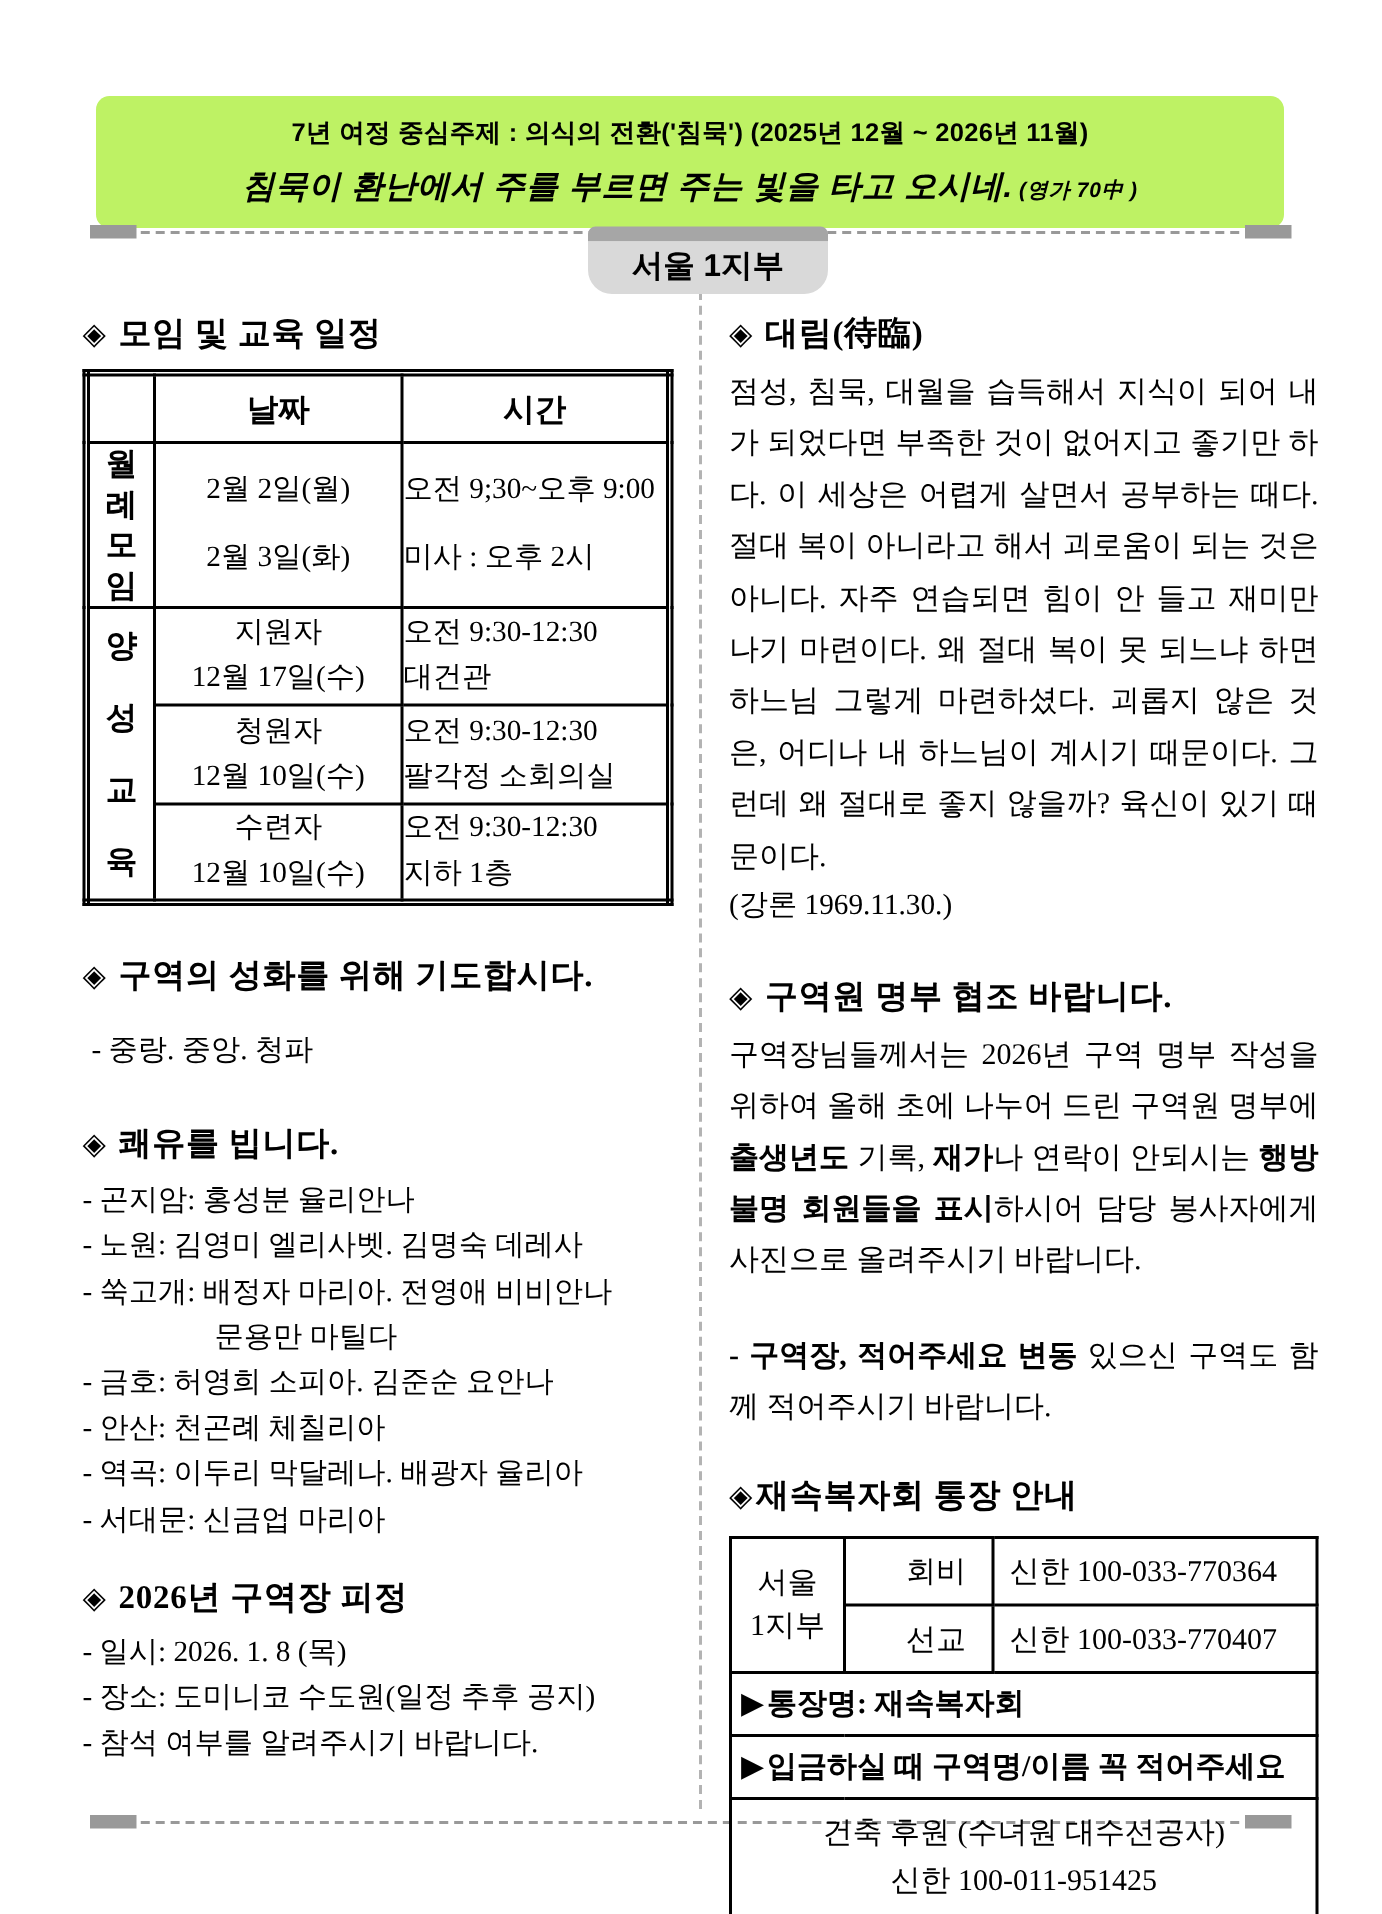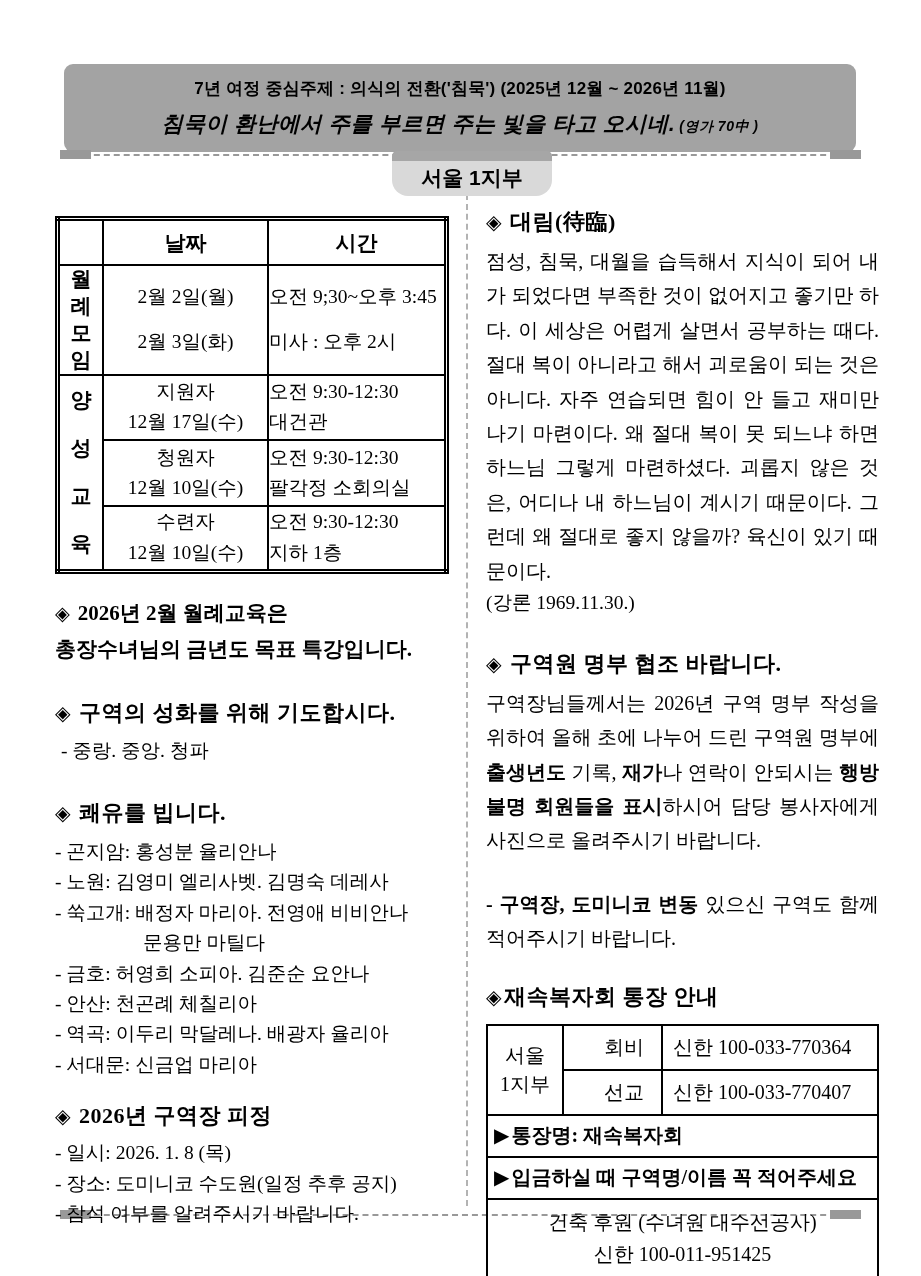--- a/index.html
+++ b/index.html
@@ -1,20 +1,20 @@
 <!DOCTYPE html>
 <html><head>
 <meta charset="utf-8">
 <style>
   html,body{margin:0;padding:0;background:#ffffff;}
   .page{position:relative;width:921px;height:1276px;background:#ffffff;overflow:hidden;
         font-family:"Liberation Serif","DejaVu Serif",serif;color:#000;}
 
   
-  .banner{position:absolute;left:64px;top:64px;width:792px;height:88px;background:#a3a3a3;
+  .banner{position:absolute;left:64px;top:64px;width:792px;height:88px;background:#bef264;
           border-radius:9px;text-align:center;}
   .banner-line1{margin-top:13px;font-family:"Liberation Sans","DejaVu Sans",sans-serif;
                 font-weight:bold;font-size:17px;letter-spacing:0.2px;}
   .banner-line2{margin-top:9px;font-size:21.5px;font-weight:bold;font-style:italic;
                 font-family:Liberation Sans, sans-serif;letter-spacing:0.5px;}
   .banner-ref{font-size:14px;font-weight:bold;margin-left:4px;}
 
   
   .hrule{position:absolute;left:64px;width:792px;border-top:2px dashed #999;}
   .hrule.top{top:154px;} .hrule.bottom{top:1214px;}
@@ -52,21 +52,21 @@
   .row-monthly{height:104px;}
   .row-training{height:64px;}
   .cell-date{text-align:center;font-size:19.5px;vertical-align:middle;}
   .cell-time{text-align:left;font-size:19.5px;vertical-align:middle;padding-left:9px;}
   .row-monthly .cell-date div,.row-monthly .cell-time div{line-height:2.3;}
   .row-training .cell-date div,.row-training .cell-time div{line-height:1.55;}
 
   
   .edu-note{margin-top:21px;font-weight:bold;font-size:21px;line-height:1.72;}
   .prayer{margin-top:31px;}
-  .sub-line{font-size:19.5px;margin-top:9px;padding-left:6px;}
+  .sub-line{font-size:19.5px;margin-top:21px;padding-left:6px;}
   .recovery{margin-top:34px;}
   .plain-list{list-style:none;margin:9px 0 0 0;padding:0;font-size:19.5px;line-height:1.56;}
   .plain-list li.cont{padding-left:88px;}
   .retreat{margin-top:21px;}
   .retreat .plain-list{margin-top:7px;}
 
   
   .para{margin-top:7px;font-size:20px;line-height:1.72;text-align:justify;}
   .source{margin-top:1px;font-size:19.5px;padding-right:4px;}
   .roster{margin-top:33px;}
@@ -103,38 +103,41 @@
   <div class="cap bl"></div>
   <div class="cap br"></div>
 
   <div class="tab">
     <div class="tab-strip"></div>
     <div class="tab-body">서울 1지부</div>
   </div>
 
   <div class="col-left">
 
+    <div class="sec-title">
+      <span class="bullet">◈</span><span>모임 및 교육 일정</span>
+    </div>
 
     <table class="sched">
       <tbody>
           <tr>
         <th class="c0"></th>
         <th class="c1">날짜</th>
         <th>시간</th>
       </tr>
       <tr class="row-monthly">
         <td class="v-label monthly">
               <div>월례모임</div>
             </td>
         <td class="cell-date">
           <div>2월 2일(월)</div>
           <div>2월 3일(화)</div>
         </td>
         <td class="cell-time">
-          <div>오전 9;30~오후 3:45</div>
+          <div>오전 9;30~오후 9:00</div>
           <div>미사 : 오후 2시</div>
         </td>
       </tr>
       <tr class="row-training">
         <td class="v-label training" rowspan="3">
               <div>양성교육</div>
             </td>
         <td class="cell-date">
           <div>지원자</div>
           <div>12월 17일(수)</div>
@@ -160,24 +163,20 @@
           <div>12월 10일(수)</div>
         </td>
         <td class="cell-time">
           <div>오전 9:30-12:30</div>
           <div>지하 1층</div>
         </td>
       </tr>
     </tbody>
       </table>
 
-    <div class="edu-note">
-      <div><span class="bullet">◈</span><span>2026년 2월 월례교육은</span></div>
-      <div>총장수녀님의 금년도 목표 특강입니다.</div>
-    </div>
 
     <div class="prayer">
       <div class="sec-title">
         <span class="bullet">◈</span><span>구역의 성화를 위해 기도합시다.</span>
       </div>
       <div class="sub-line">- 중랑. 중앙. 청파</div>
     </div>
 
     <div class="recovery">
       <div class="sec-title">
@@ -213,21 +212,21 @@
       <span class="bullet">◈</span><span>대림(待臨)</span>
     </div>
     <div class="para">점성, 침묵, 대월을 습득해서 지식이 되어 내가 되었다면 부족한 것이 없어지고 좋기만 하다. 이 세상은 어렵게 살면서 공부하는 때다. 절대 복이 아니라고 해서 괴로움이 되는 것은 아니다. 자주 연습되면 힘이 안 들고 재미만 나기 마련이다. 왜 절대 복이 못 되느냐 하면 하느님 그렇게 마련하셨다. 괴롭지 않은 것은, 어디나 내 하느님이 계시기 때문이다. 그런데 왜 절대로 좋지 않을까? 육신이 있기 때문이다.</div>
     <div class="source">(강론 1969.11.30.)</div>
 
     <div class="roster">
       <div class="sec-title">
         <span class="bullet">◈</span><span>구역원 명부 협조 바랍니다.</span>
       </div>
       <div class="para"><span>구역장님들께서는 2026년 구역 명부 작성을 위하여 올해 초에 나누어 드린 구역원 명부에 </span><b>출생년도</b><span> 기록, </span><b>재가</b><span>나 연락이 안되시는 </span><b>행방불명 회원들을 표시</b><span>하시어 담당 봉사자에게 사진으로 올려주시기 바랍니다.</span></div>
-      <div class="note-para"><b>- 구역장, 도미니코 변동</b><span> 있으신 구역도 함께 적어주시기 바랍니다.</span></div>
+      <div class="note-para"><b>- 구역장, 적어주세요 변동</b><span> 있으신 구역도 함께 적어주시기 바랍니다.</span></div>
     </div>
 
     <div class="accounts">
       <div class="sec-title">
         <span class="bullet tight">◈</span><span>재속복자회 통장 안내</span>
       </div>
       <table class="acct-table">
         <tbody>
             <tr class="acct-row">
           <td class="acct-branch" rowspan="2">

